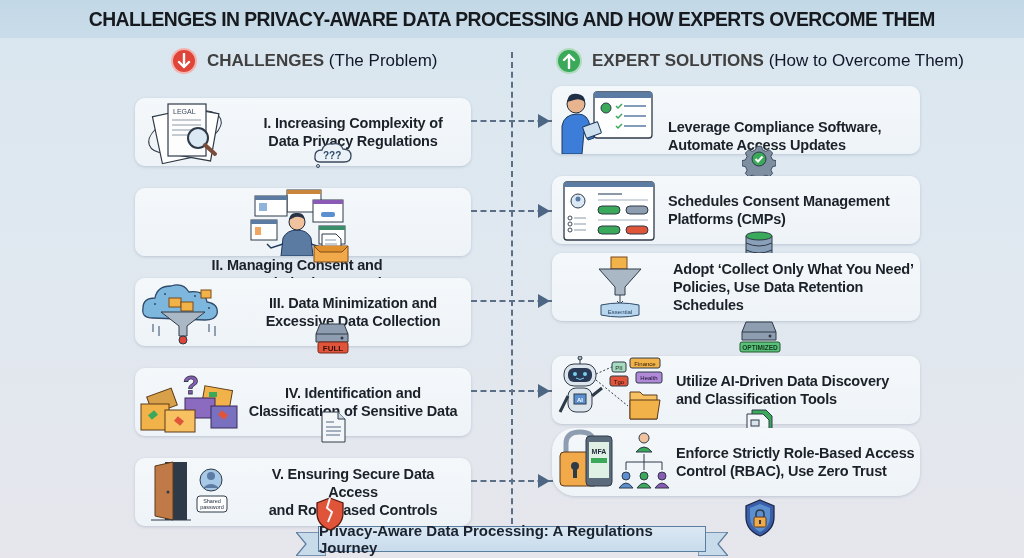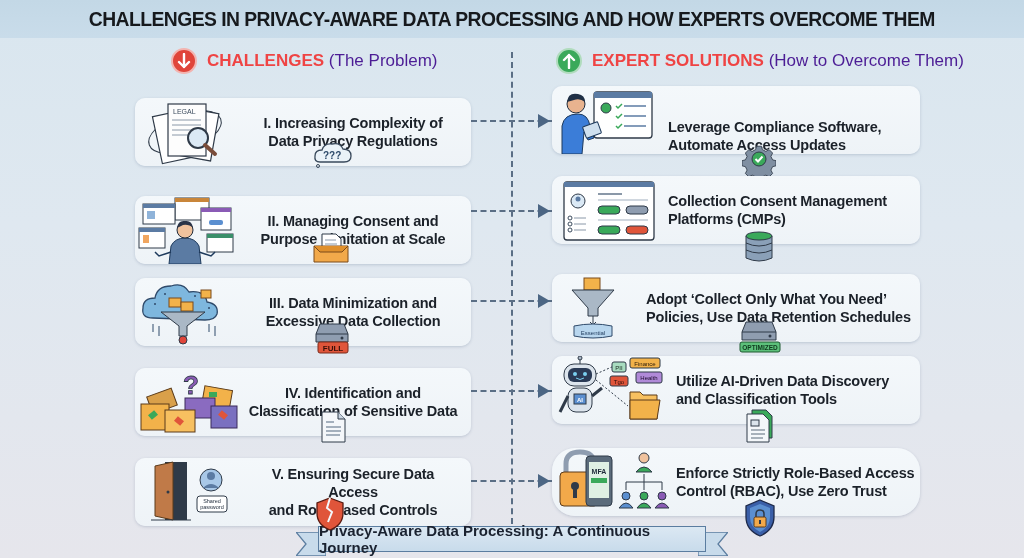--- a/index.html
+++ b/index.html
@@ -22,22 +22,22 @@
   }
   .col-header {
     position: absolute; top: 48px; display: flex; align-items: center; gap: 10px;
     font-size: 17px; white-space: nowrap;
   }
   .col-header .circle {
     width: 26px; height: 26px; border-radius: 50%;
     display: flex; align-items: center; justify-content: center;
     border: 2px solid rgba(255,255,255,0.6);
   }
-  .col-header b { font-weight: 700; color: #ef4444; }
-  .col-header span.sub { color: #4c1d95; }
+  .col-header b { font-weight: 700; color: #404040; }
+  .col-header span.sub { color: #0f172a; }
   .divider {
     position: absolute; left: 511px; top: 52px; height: 482px; width: 0;
     border-left: 2px dashed #5a6e85;
   }
   .card {
     position: absolute; height: 68px; border-radius: 10px;
     background: linear-gradient(180deg, #f4f8fb 0%, #eef3f7 100%);
     box-shadow: 0 1px 3px rgba(80,100,130,0.25);
     display: flex; align-items: center;
   }
@@ -152,21 +152,21 @@
 <div class="badge" style="left:742px; top:142px;">
   <svg width="34" height="34" viewBox="0 0 34 34">
     <g fill="#7f8fa2" stroke="#2f3a48" stroke-width="1">
       <path d="M14 2 h6 l1 4 l4 2 l4 -2 l4 4 l-2 4 l2 4 l4 1 v6 l-4 1 l-2 4 l2 4 l-4 4 l-4 -2 l-4 2 l-1 4 h-6 l-1 -4 l-4 -2 l-4 2 l-4 -4 l2 -4 l-2 -4 l-4 -1 v-6 l4 -1 l2 -4 l-2 -4 l4 -4 l4 2 l4 -2 Z" transform="scale(0.85) translate(3 3)"></path>
     </g>
     <circle cx="17" cy="17" r="7" fill="#3aa95a" stroke="#2f3a48"></circle>
     <path d="M13.5 17 l2.5 2.5 l4.5 -5" stroke="#fff" stroke-width="2" fill="none"></path>
   </svg>
 </div>
 
-<div class="card left" style="top:184px;">
+<div class="card left" style="top:176px;flex-direction:column;">
   <div class="illus">
     <svg width="112" height="68" viewBox="0 0 112 68">
       <rect x="40" y="2" width="34" height="22" fill="#fff" stroke="#2f3a48"></rect>
         <rect x="40" y="2" width="34" height="4" fill="#c9863a"></rect>
       <rect x="8" y="8" width="32" height="20" fill="#fff" stroke="#2f3a48"></rect>
         <rect x="8" y="8" width="32" height="4" fill="#5b7ba3"></rect>
       <rect x="12" y="15" width="8" height="8" fill="#8fb3d9"></rect>
       <rect x="66" y="12" width="30" height="22" fill="#fff" stroke="#2f3a48"></rect>
         <rect x="66" y="12" width="30" height="4" fill="#8a5bb5"></rect>
       <rect x="74" y="24" width="14" height="5" rx="2" fill="#5b8fd0"></rect>
@@ -215,21 +215,21 @@
       <line x1="46" y1="18" x2="70" y2="18" stroke="#8a98a8" stroke-width="2"></line>
       <line x1="46" y1="24" x2="96" y2="24" stroke="#c0cad4" stroke-width="1.5"></line>
       <rect x="46" y="30" width="22" height="8" rx="4" fill="#3aa95a" stroke="#2f3a48"></rect>
       <rect x="74" y="30" width="22" height="8" rx="4" fill="#8f9db0" stroke="#2f3a48"></rect>
       <line x1="46" y1="44" x2="96" y2="44" stroke="#c0cad4" stroke-width="1.5"></line>
       <rect x="46" y="50" width="22" height="8" rx="4" fill="#3aa95a" stroke="#2f3a48"></rect>
       <rect x="74" y="50" width="22" height="8" rx="4" fill="#e0553a" stroke="#2f3a48"></rect>
     </svg>
   </div>
   <div class="text">
-    <div>Collection Consent Management</div>
+    <div>Schedules Consent Management</div>
     <div>Platforms (CMPs)</div>
   </div>
 </div>
 <div class="badge" style="left:742px; top:230px;">
   <svg width="34" height="34" viewBox="0 0 34 34">
     <path d="M4 6 v22 q13 6 26 0 v-22" fill="#8aa0b8" stroke="#2f3a48"></path>
     <path d="M4 13 q13 6 26 0 M4 20 q13 6 26 0" fill="none" stroke="#2f3a48"></path>
     <ellipse cx="17" cy="6" rx="13" ry="4" fill="#3aa95a" stroke="#2f3a48"></ellipse>
   </svg>
 </div>
@@ -267,21 +267,21 @@
     <path d="M6 4 h24 l4 10 v8 h-32 v-8 Z" fill="#8f9db0" stroke="#2f3a48"></path>
     <line x1="2" y1="14" x2="34" y2="14" stroke="#2f3a48"></line>
     <circle cx="28" cy="18" r="1.5" fill="#2f3a48"></circle>
     <rect x="4" y="22" width="30" height="11" rx="2" fill="#e0553a" stroke="#7a2a1a"></rect>
     <text x="19" y="31" text-anchor="middle" font-size="8" font-weight="700" font-family="Liberation Sans, sans-serif" fill="#3a0e08">FULL</text>
   </svg>
 </div>
 <div class="connector" style="left:471px; top:300px;"></div>
 <div class="arrowhead" style="left:538px; top:294px;"></div>
 
-<div class="card right" style="top:274px;">
+<div class="card right" style="top:253px;padding-left:27px;">
   <div class="illus" style="width:90px;">
     <svg width="90" height="68" viewBox="0 0 90 68">
       <rect x="32" y="4" width="16" height="12" fill="#f2b24a" stroke="#7a4a1a"></rect>
       <path d="M20 16 L62 16 L46 34 L46 42 L36 42 L36 34 Z" fill="#aab8c6" stroke="#2f3a48"></path>
       <line x1="41" y1="42" x2="41" y2="50" stroke="#2f3a48"></line>
         <path d="M38 48 l3 3 l3 -3" stroke="#2f3a48" fill="none"></path>
       <path d="M22 52 q19 -4 38 0 v10 q-19 4 -38 0 Z" fill="#b8d6ee" stroke="#2f4a6a"></path>
       <text x="41" y="61" text-anchor="middle" font-size="6" font-family="Liberation Sans, sans-serif" fill="#1e3a5c">Essential</text>
     </svg>
   </div>
@@ -405,21 +405,21 @@
 </div>
 <div class="badge" style="left:314px; top:496px; z-index:4;">
   <svg width="32" height="36" viewBox="0 0 32 36">
     <path d="M16 2 L29 7 V17 Q29 29 16 34 Q3 29 3 17 V7 Z" fill="#e0553a" stroke="#5a1a10" stroke-width="1.3"></path>
     <path d="M16 2 L13 12 L18 16 L14 26" stroke="#f4f7fa" stroke-width="2" fill="none"></path>
   </svg>
 </div>
 <div class="connector" style="left:471px; top:480px;"></div>
 <div class="arrowhead" style="left:538px; top:474px;"></div>
 
-<div class="card right" style="top:448px;border-radius:23px;">
+<div class="card right" style="top:428px;border-radius:23px;">
   <div class="illus" style="width:124px;">
     <svg width="124" height="68" viewBox="0 0 124 68">
       <path d="M14 26 V16 Q14 4 28 4 Q42 4 42 16 V26" fill="none" stroke="#8f9db0" stroke-width="5"></path>
       <rect x="8" y="24" width="38" height="34" rx="4" fill="#f2a94a" stroke="#5a3a1a"></rect>
       <circle cx="23" cy="38" r="4" fill="#2f3a48"></circle>
         <rect x="21" y="40" width="4" height="10" fill="#2f3a48"></rect>
       <rect x="34" y="8" width="26" height="50" rx="4" fill="#5b6b7b" stroke="#2f3a48"></rect>
       <rect x="37" y="14" width="20" height="36" fill="#dff0e4"></rect>
       <text x="47" y="26" text-anchor="middle" font-size="7" font-weight="700" font-family="Liberation Sans, sans-serif" fill="#1e2a3a">MFA</text>
       <rect x="39" y="30" width="16" height="5" fill="#3aa95a"></rect>
@@ -452,13 +452,13 @@
     <rect x="16" y="22" width="2" height="4" fill="#2f3a48"></rect>
   </svg>
 </div>
 
 <svg class="ribbon-tail" style="left:296px;" width="30" height="24" viewBox="0 0 30 24">
   <path d="M0 0 H30 V24 H0 L10 12 Z" fill="#c8dbeb" stroke="#5b7da0" stroke-width="1.3"></path>
 </svg>
 <svg class="ribbon-tail" style="left:698px;" width="30" height="24" viewBox="0 0 30 24">
   <path d="M0 0 H30 L20 12 L30 24 H0 Z" fill="#c8dbeb" stroke="#5b7da0" stroke-width="1.3"></path>
 </svg>
-<div class="banner">Privacy-Aware Data Processing: A Continuous Journey</div>
+<div class="banner">Privacy-Aware Data Processing: A Regulations Journey</div>
 
 </body></html>

